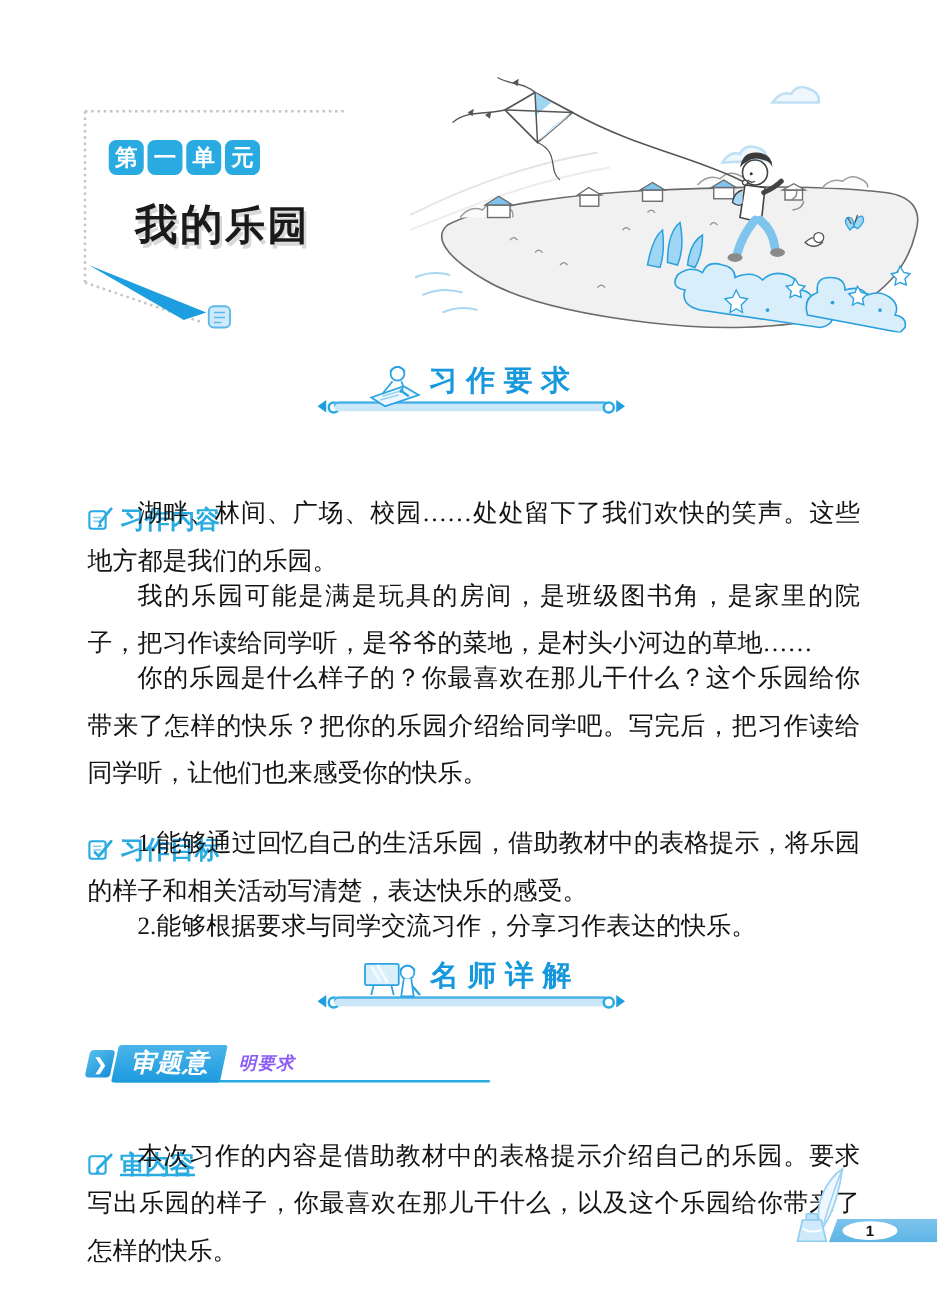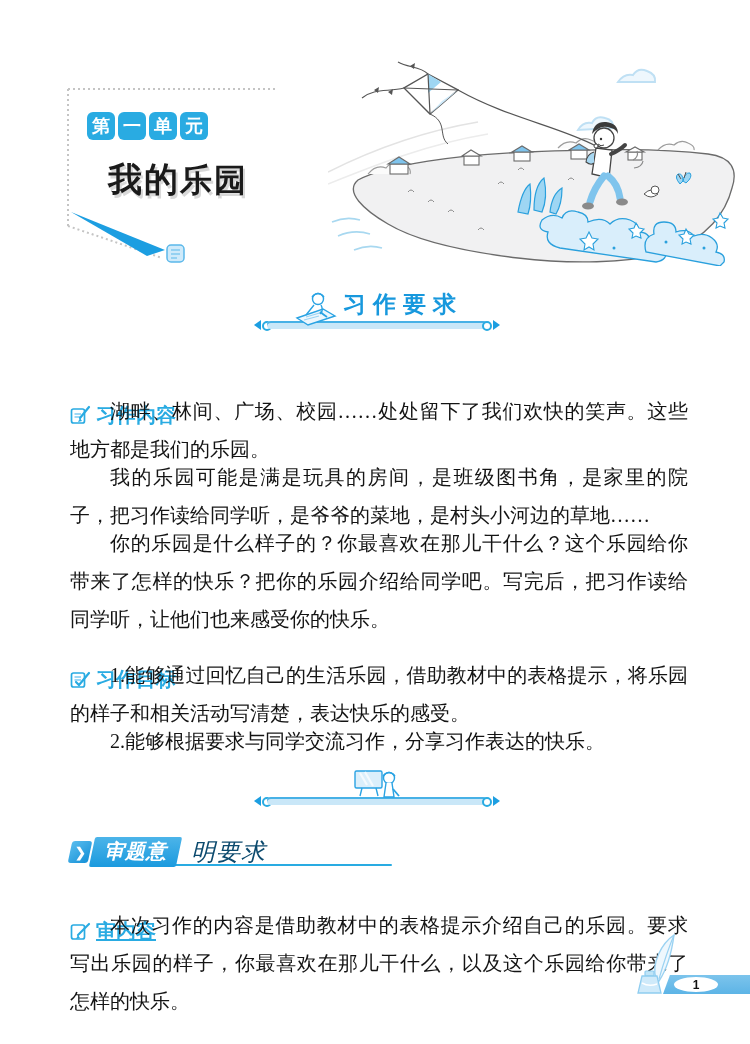--- a/index.html
+++ b/index.html
@@ -81,22 +81,22 @@
   .review-badge{
     margin-left:2px; transform:skewX(-12deg);
     background:linear-gradient(180deg,#4cb4e9,#1b9ade);
     padding:1px 12px 2px 12px; border-radius:2px;
   }
   .review-badge span{
     display:inline-block; transform:skewX(12deg);
     color:#fff; font-style:italic; font-weight:bold; font-size:20px;
     letter-spacing:1px;
   }
-  .review-sub{ margin-left:12px; font-style:italic; font-weight:normal;
-    font-size:24px; color:#0c4a6e; letter-spacing:1px; }
+  .review-sub{ margin-left:12px; font-style:italic; font-weight:bold;
+    font-size:14px; color:#8b5cf6; letter-spacing:1px; }
 
   
   .page-bar{ left:663px; top:975px; width:87px; height:19px;
     background:linear-gradient(180deg,#7cc4ec,#5db4e6);
     clip-path:polygon(8% 0,100% 0,100% 100%,0 100%); }
   .page-oval{ left:674px; top:977px; width:44px; height:15px;
     background:#fff; border-radius:50%;
     display:flex; align-items:center; justify-content:center;
     font-family:"Liberation Sans",sans-serif; font-weight:bold; font-size:12px; color:#111; }
   .quill { left:634px; top:933px; width:52px; height:62px; }
@@ -281,20 +281,21 @@
   <div class="hd-content">
     <svg width="48" height="38" viewBox="0 0 48 38">
       <rect x="2" y="6" width="27" height="17" rx="1.5" fill="#dbeffb" stroke="#2aa3e3" stroke-width="1.4"></rect>
       <path d="M7,8 L14,20 M12,7 L20,21" stroke="#f4fafe" stroke-width="2.2"></path>
       <path d="M9,23 L7,31 M23,23 L25,31" stroke="#2aa3e3" stroke-width="1.4"></path>
       <circle cx="36" cy="13" r="5.5" fill="#fff" stroke="#2aa3e3" stroke-width="1.4"></circle>
       <path d="M30,11 Q36,4 42,11" stroke="#2aa3e3" stroke-width="1.4" fill="none"></path>
       <path d="M33,18 L31,32 L41,32 L39,18" fill="#fff" stroke="#2aa3e3" stroke-width="1.4"></path>
       <path d="M40,24 L46,31" stroke="#2aa3e3" stroke-width="1.8"></path>
     </svg>
+    <span class="hd-text">名师详解</span>
   </div>
 </div>
 
 <div class="abs review-row">
   <div class="review-underline"></div>
   <div class="review-flex">
     <div class="chev-box">
         <span>❯</span>
       </div>
     <div class="review-badge">

